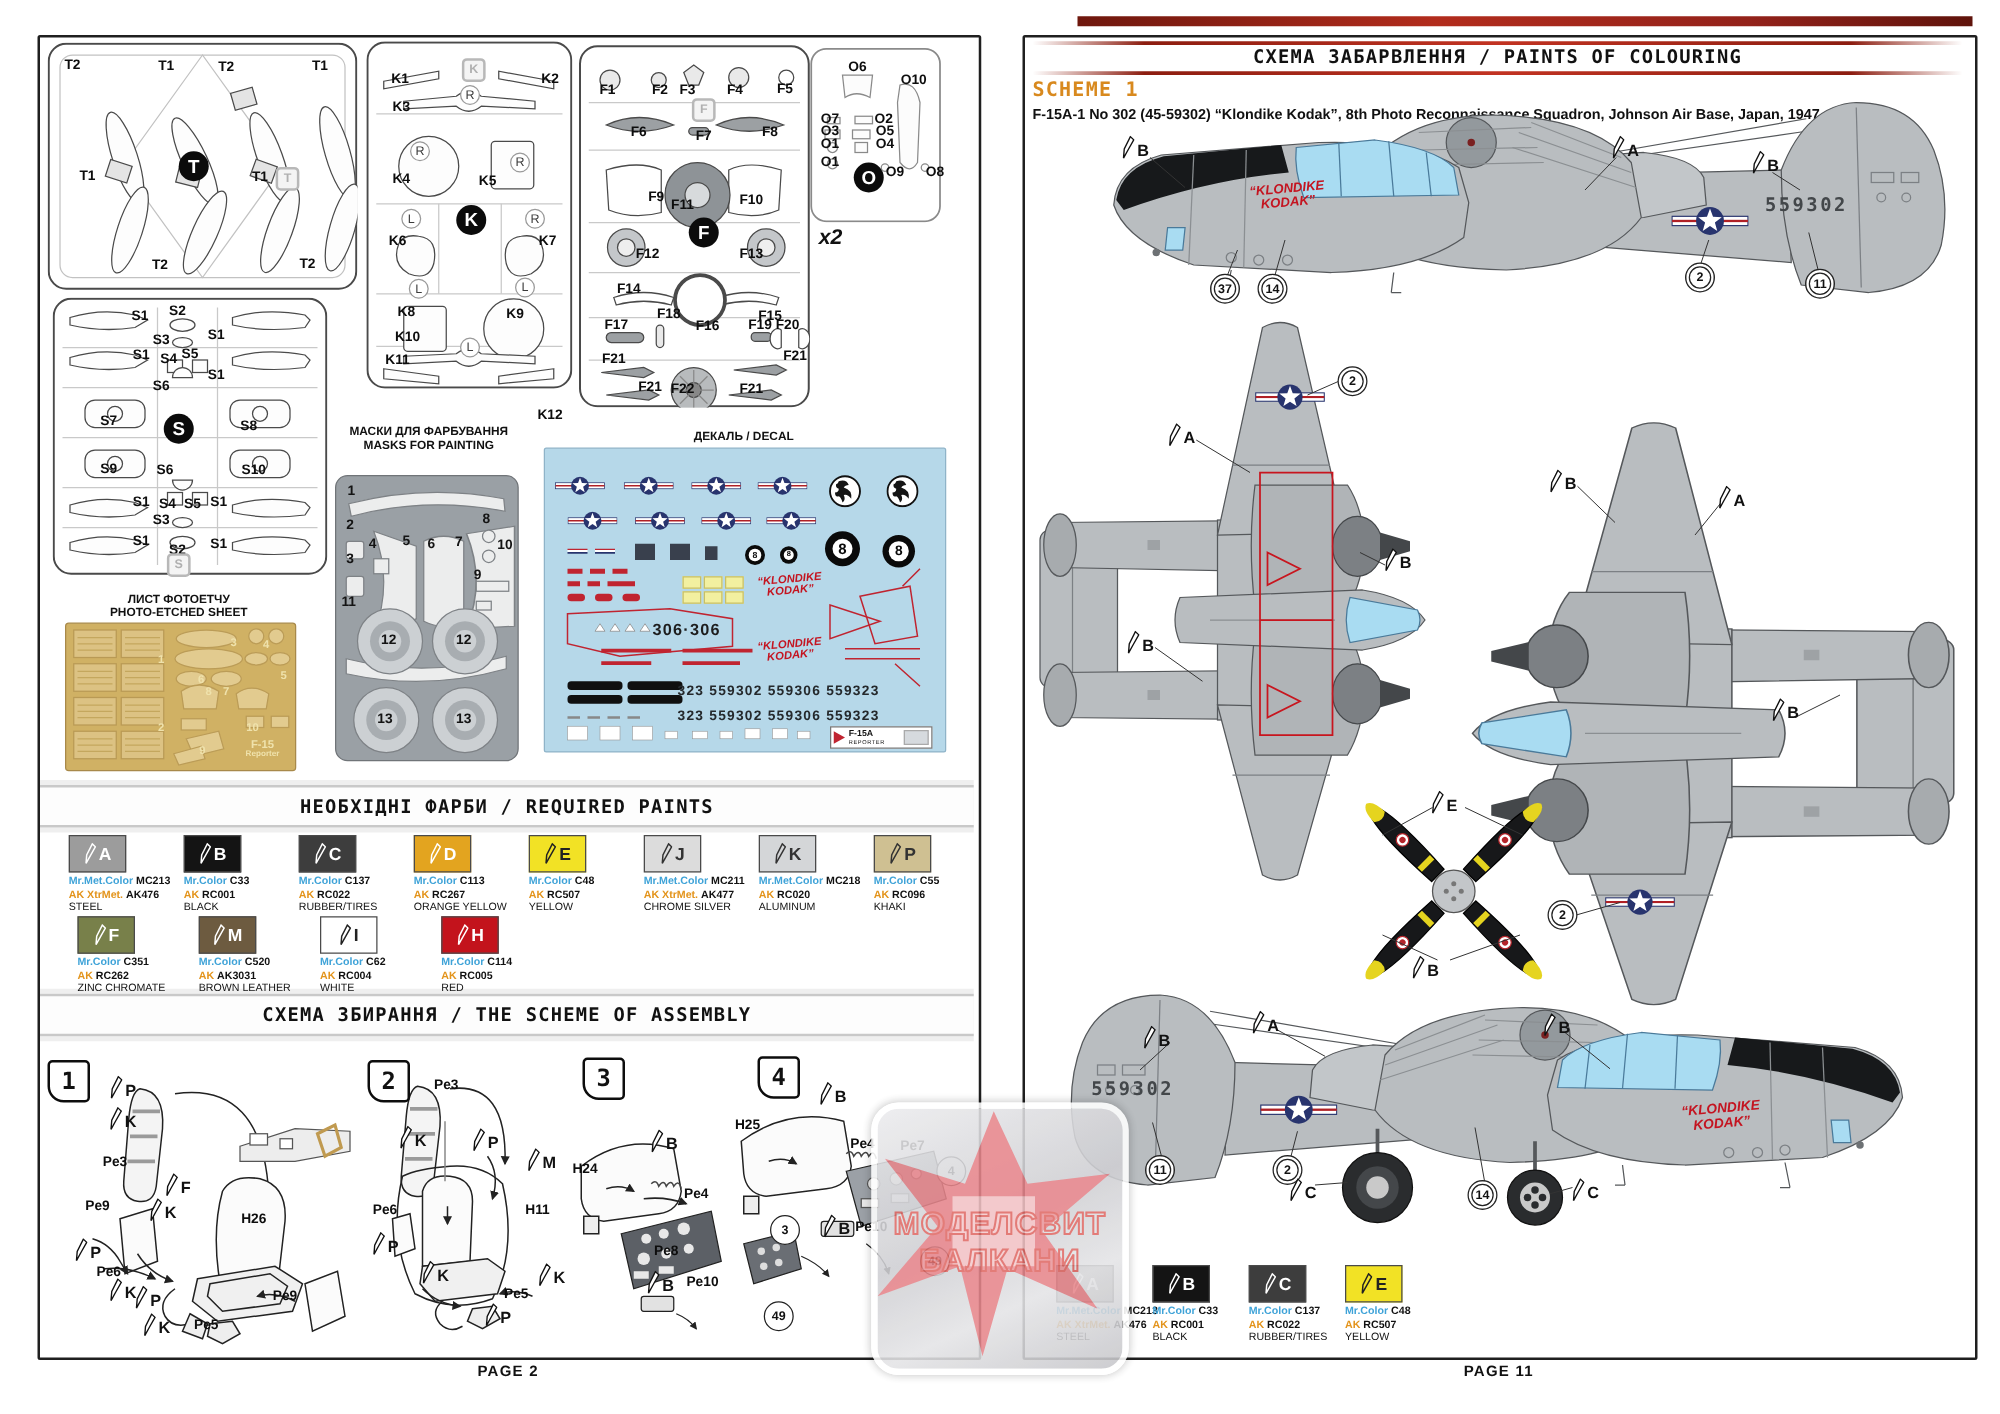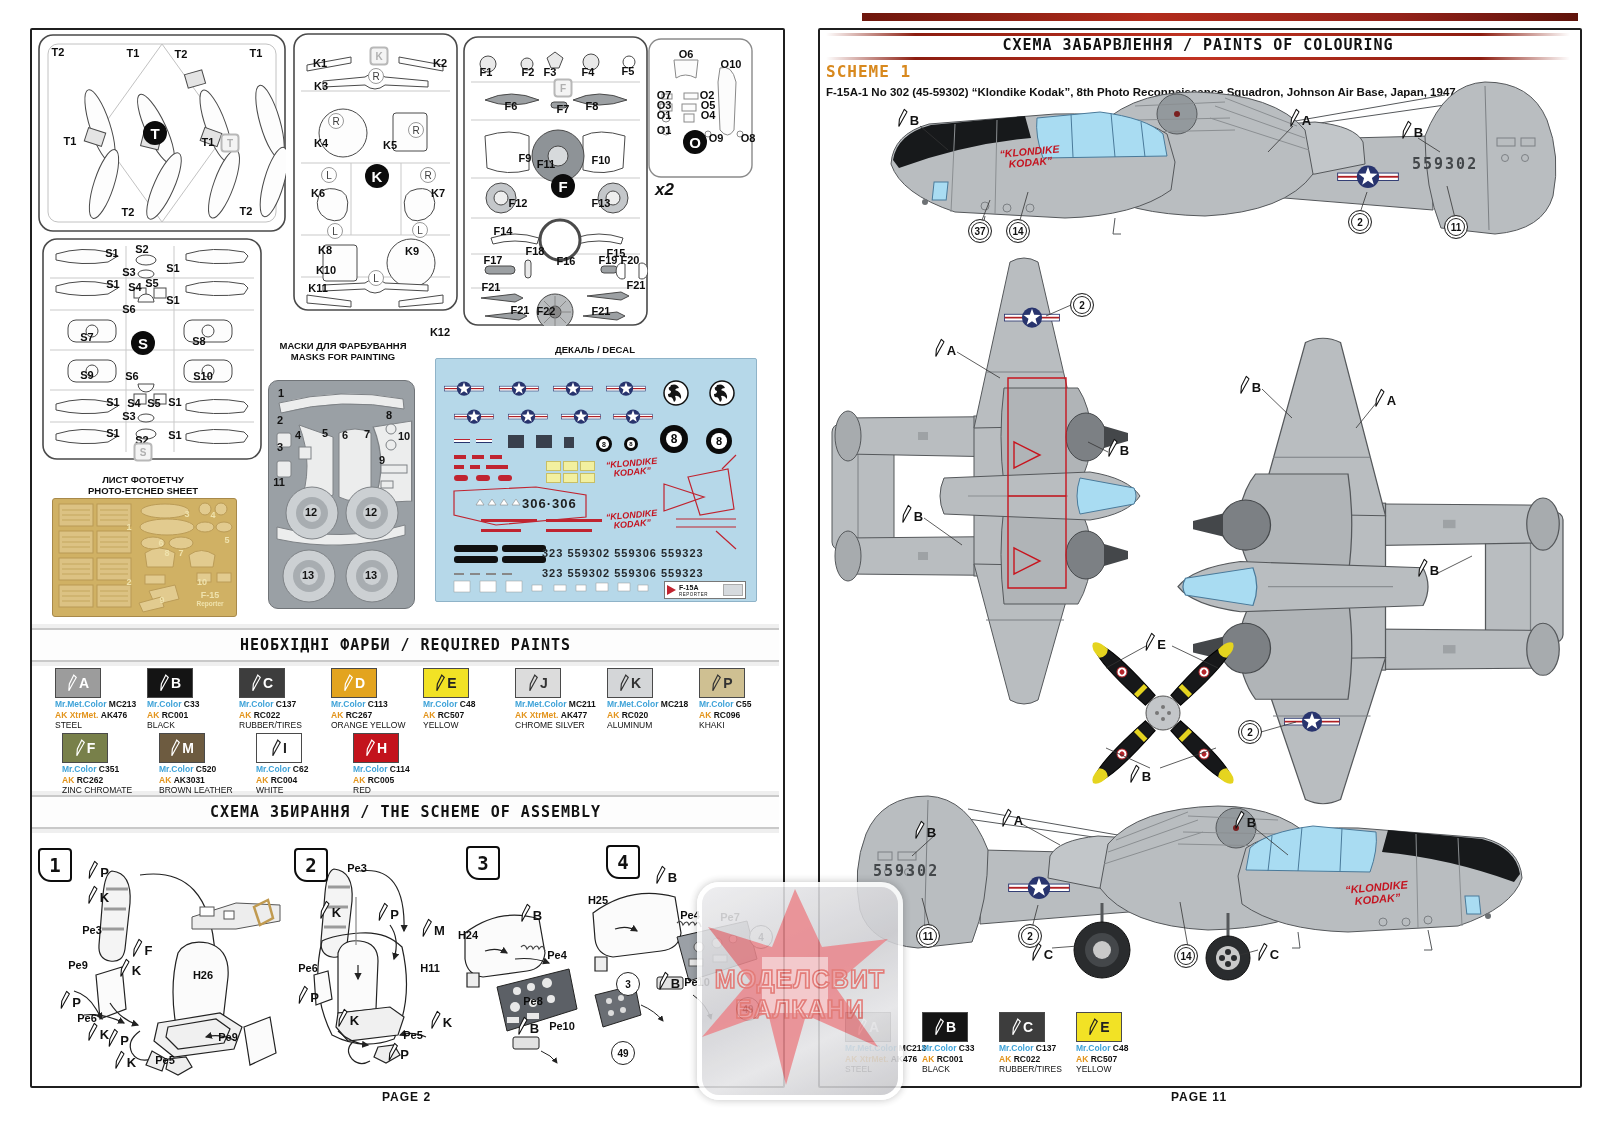--- a/index.html
+++ b/index.html
@@ -945,21 +945,21 @@
     <span class="it rl" style="left: 376px; top: 278px;">L</span>
   </div>
 <div class="layer">
     <span class="it lbl" style="left: 486px; top: 72px;">F1</span>
     <span class="it lbl" style="left: 528px; top: 72px;">F2</span>
     <span class="it lbl" style="left: 550px; top: 72px;">F3</span>
     <span class="it lbl" style="left: 588px; top: 72px;">F4</span>
     <span class="it lbl" style="left: 628px; top: 71px;">F5</span>
     <span class="it lbl" style="left: 511px; top: 106px;">F6</span>
     <span class="it lbl" style="left: 563px; top: 109px;">F7</span>
-    <span class="it lbl" style="left: 592px; top: 106px;">F8</span>
+    <span class="it lbl" style="left: 616px; top: 106px;">F8</span>
     <span class="it lbl" style="left: 525px; top: 158px;">F9</span>
     <span class="it lbl" style="left: 601px; top: 160px;">F10</span>
     <span class="it lbl" style="left: 546px; top: 164px;">F11</span>
     <span class="it lbl" style="left: 518px; top: 203px;">F12</span>
     <span class="it lbl" style="left: 601px; top: 203px;">F13</span>
     <span class="it lbl" style="left: 503px; top: 231px;">F14</span>
     <span class="it lbl" style="left: 616px; top: 221px; margin-top: 32px;">F15</span>
     <span class="it lbl" style="left: 493px; top: 260px;">F17</span>
     <span class="it lbl" style="left: 535px; top: 251px;">F18</span>
     <span class="it lbl" style="left: 566px; top: 261px;">F16</span>

